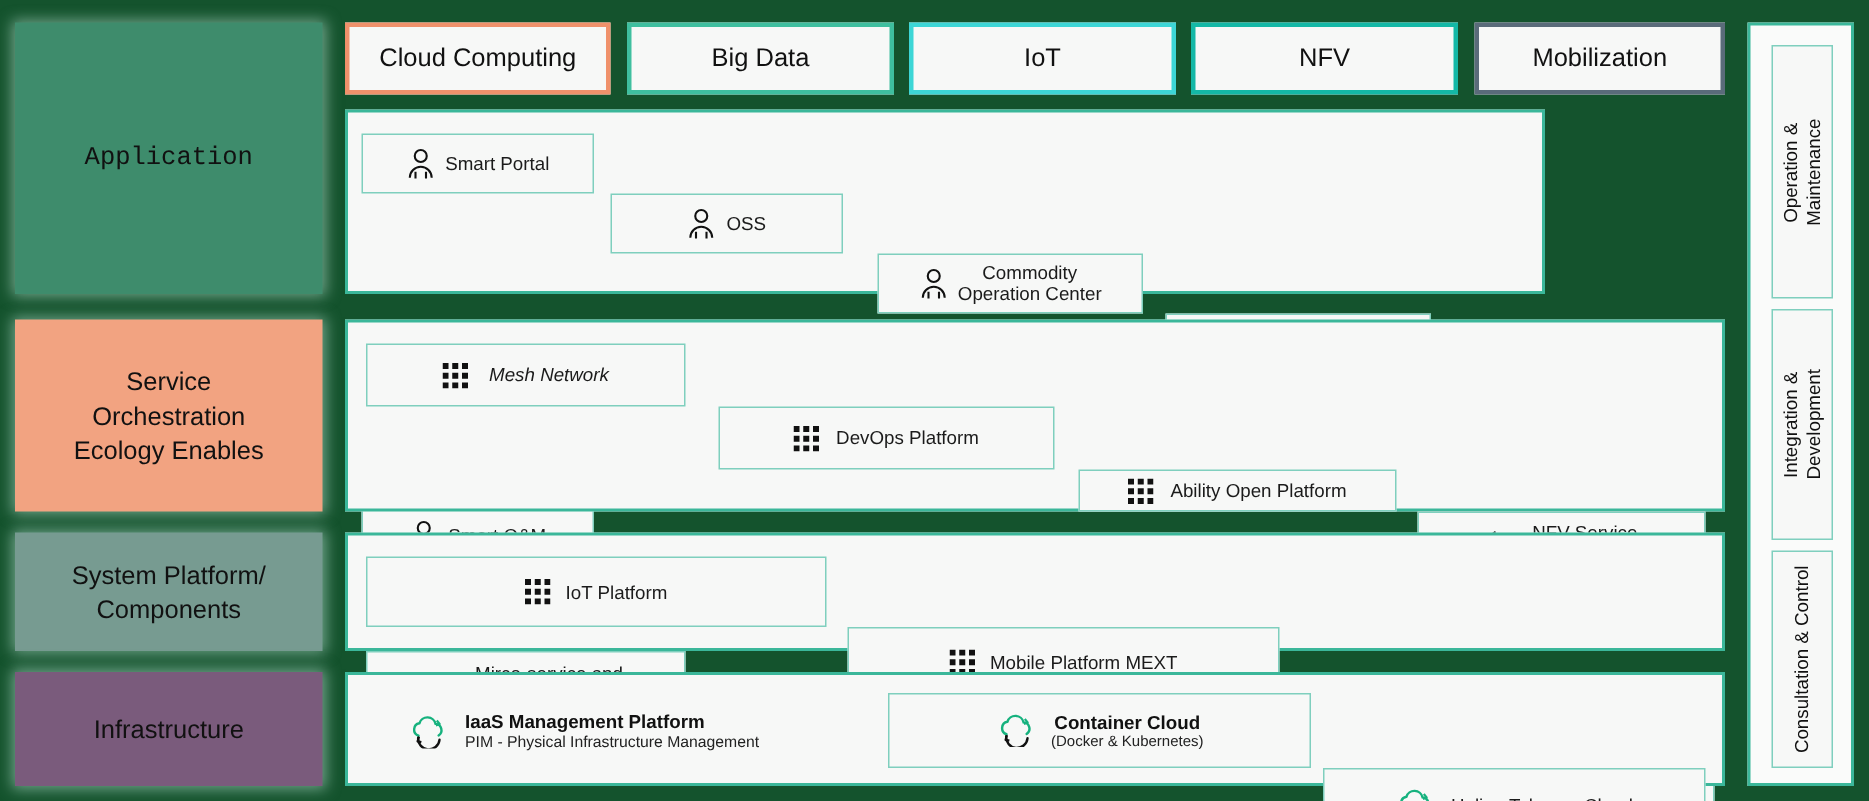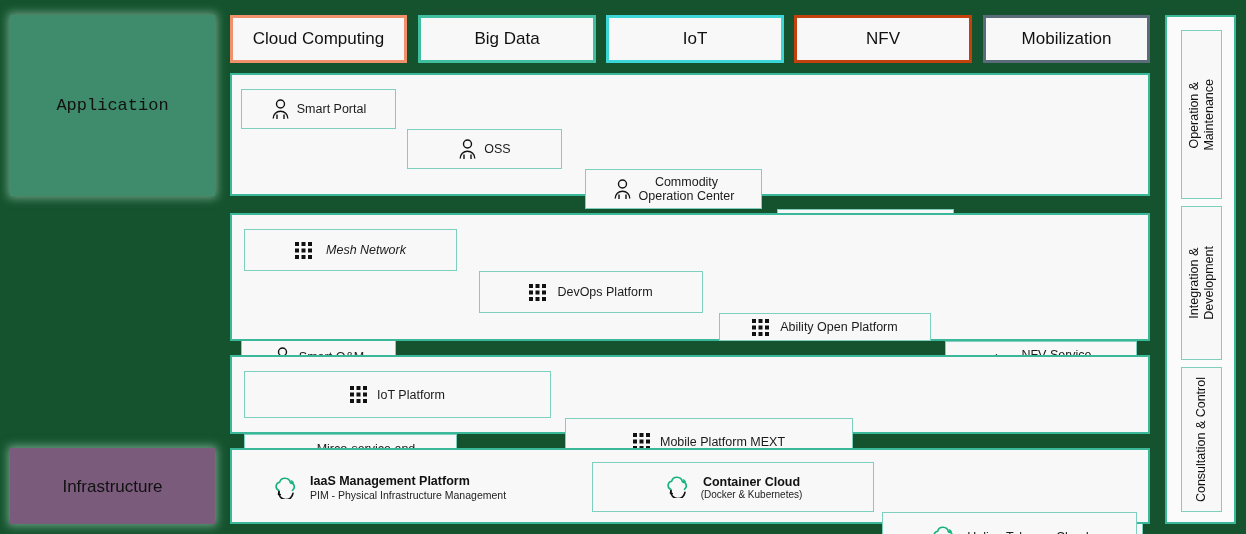--- a/index.html
+++ b/index.html
@@ -112,35 +112,44 @@
 
   <div class="cat-tab abs" style="left:230px; top:15px; width:177px; height:48px; border:3px solid #F0916B;">
     <span>Cloud Computing</span>
   </div>
   <div class="cat-tab abs" style="left:418px; top:15px; width:178px; height:48px; border:3px solid #3FBF9F;">
     <span>Big Data</span>
   </div>
   <div class="cat-tab abs" style="left:606px; top:15px; width:178px; height:48px; border:3px solid #3DD6D6;">
     <span>IoT</span>
   </div>
-  <div class="cat-tab abs" style="left:794px; top:15px; width:178px; height:48px; border:3px solid #c2410c;">
+  <div class="cat-tab abs" style="left:794px; top:15px; width:178px; height:48px; border:3px solid #14b8a6;">
     <span>NFV</span>
   </div>
   <div class="cat-tab abs" style="left:983px; top:15px; width:167px; height:48px; border:3px solid #5A6B7A;">
     <span>Mobilization</span>
   </div>
 
   <div class="layer-block abs" style="left:10px; top:15px; width:205px; height:181px; background:#3E8C6C;font-family:Liberation Mono, monospace;">
     <span>Application</span>
   </div>
+  <div class="layer-block abs" style="left:10px; top:213px; width:205px; height:128px; background:#F2A381;">
+    <span>Service
+Orchestration
+Ecology Enables</span>
+  </div>
+  <div class="layer-block abs" style="left:10px; top:355px; width:205px; height:79px; background:#779B91;">
+    <span>System Platform/
+Components</span>
+  </div>
   <div class="layer-block abs" style="left:10px; top:448px; width:205px; height:76px; background:#7A5B7C;">
     <span>Infrastructure</span>
   </div>
 
-  <div class="teal-panel abs" style="left:230px; top:73px; width:920px; height:123px;">
+  <div class="teal-panel abs" style="left:230px; top:73px; width:800px; height:123px;">
 
     <div class="item-box abs" style="left:9px; top:14px; width:155px; height:40px;">
       <div class="row-inner">
         <svg class="icon icon-person" viewBox="0 0 19 21">
           <circle cx="9.5" cy="5" r="4" fill="none" stroke="#111" stroke-width="1.4"></circle>
           <path d="M2.2 19.5 A7.3 7.3 0 0 1 16.8 19.5" fill="none" stroke="#111" stroke-width="1.4"></path>
           <line x1="6" y1="15.5" x2="6" y2="20" stroke="#111" stroke-width="1.4"></line>
           <line x1="13" y1="15.5" x2="13" y2="20" stroke="#111" stroke-width="1.4"></line>
         </svg>
         <span class="item-label">Smart Portal</span>

